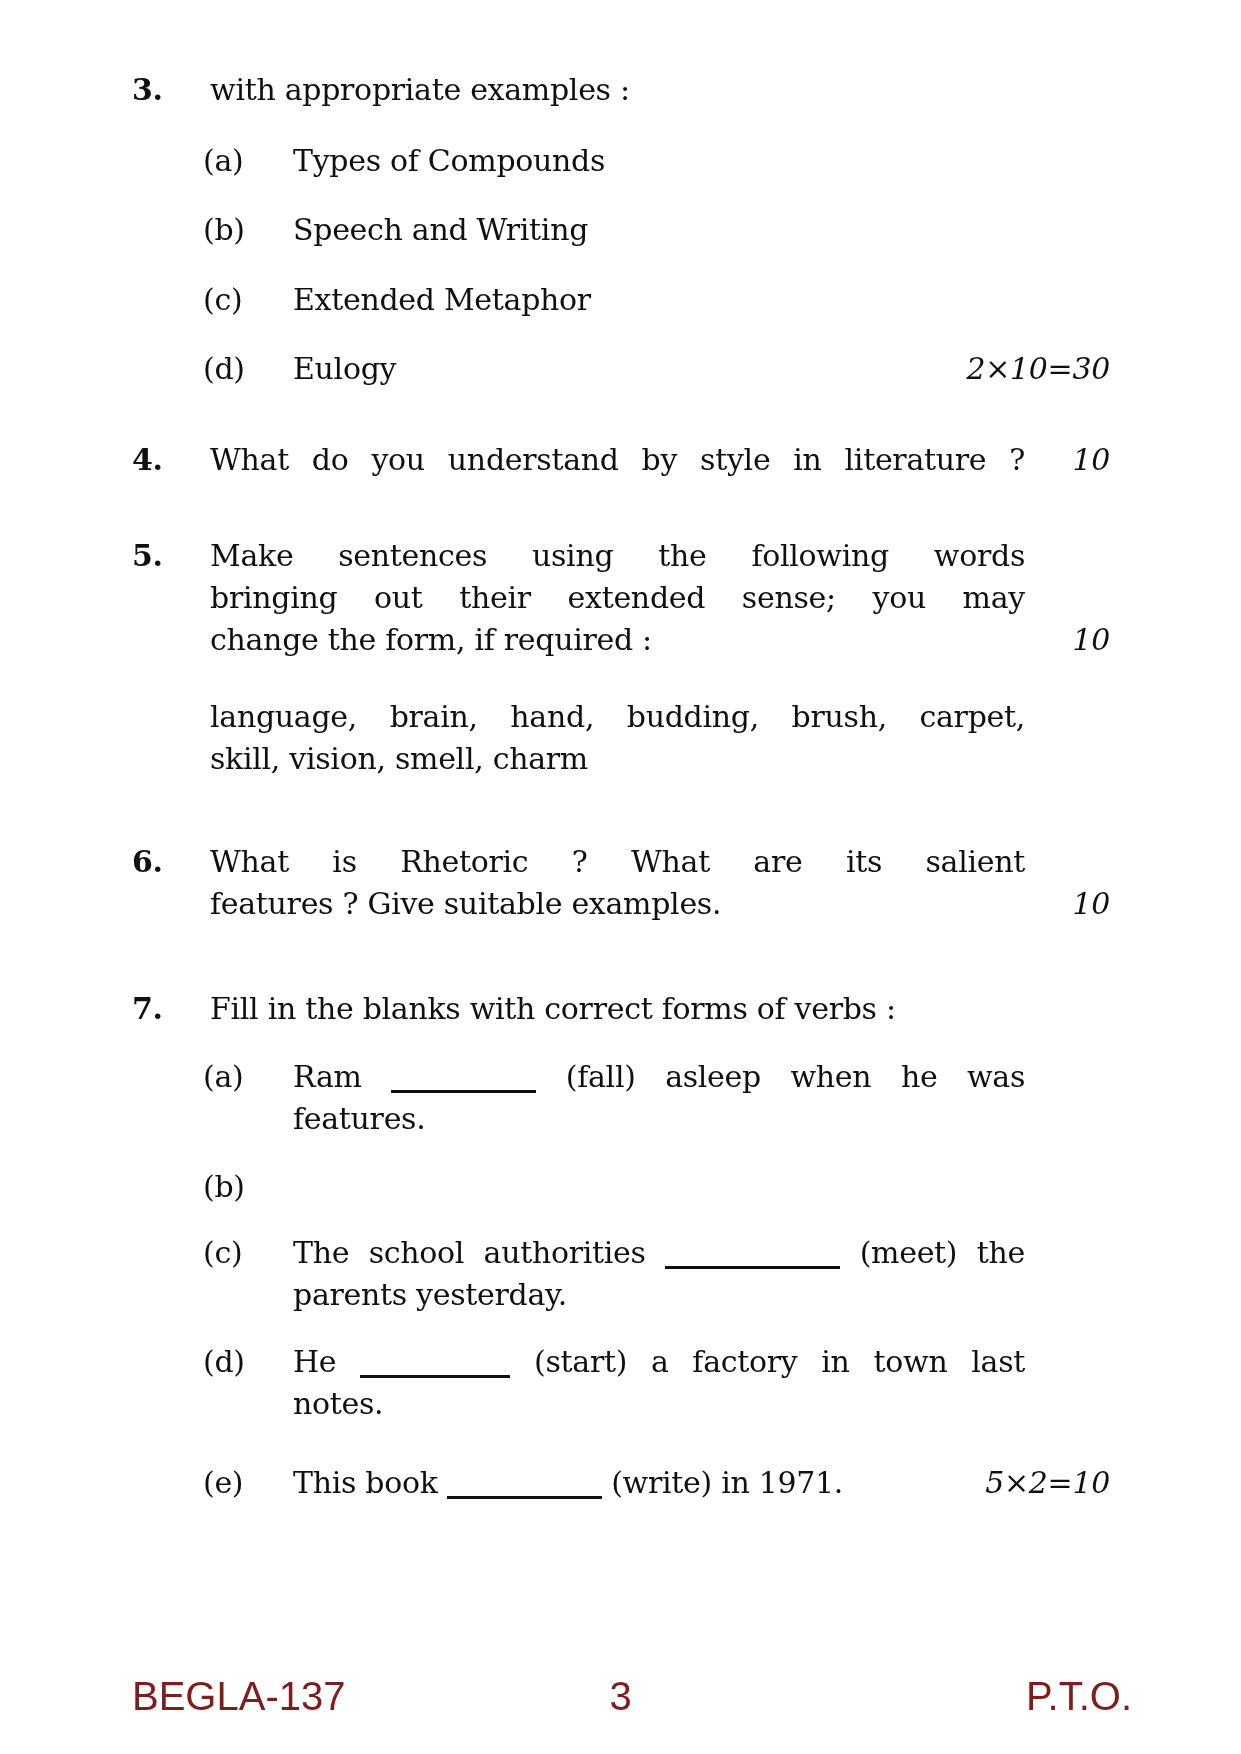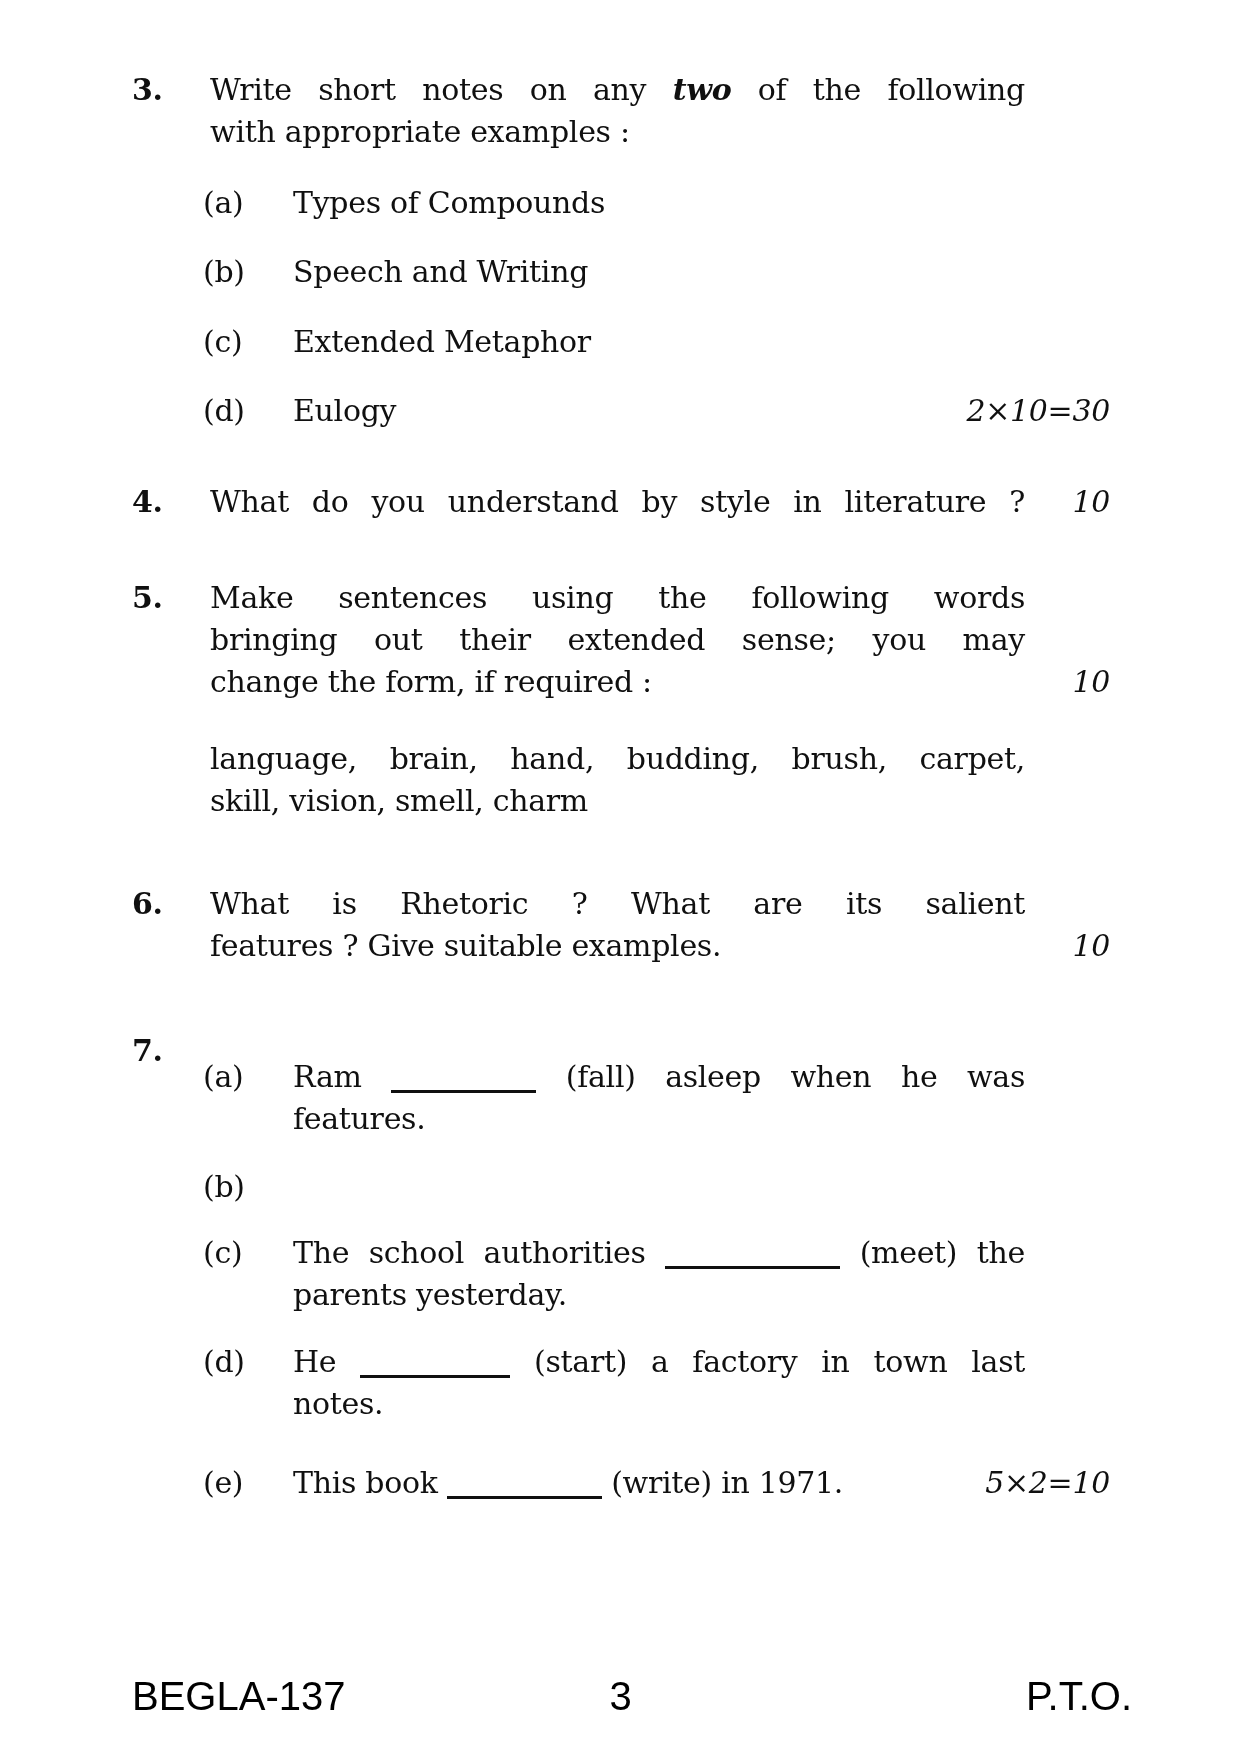--- a/index.html
+++ b/index.html
@@ -48,40 +48,35 @@
   .mt-7d { margin-top:25px; }
   .mt-7e { margin-top:37px; }
   .bl-a { width:145px; }
   .bl-b { width:160px; }
   .bl-c { width:175px; }
   .bl-d { width:150px; }
   .bl-e { width:155px; }
   .footer {
     position:absolute; left:0; right:0; top:1674px; height:48px;
     font-family:"Liberation Sans", sans-serif;
-    font-size:40px; letter-spacing:0; color:#000000;
+    font-size:40px; letter-spacing:0; color:#7f1d1d;
   }
   .f-left  { position:absolute; left:132px; }
   .f-center{ position:absolute; left:50%; transform:translateX(-50%); }
   .f-right { position:absolute; right:109px; }
 </style>
 </head>
 <body>
 
 <div class="page">
   <div class="content">
 
     <div class="q">
       <div class="qnum">3.</div>
       <div class="qbody">
-        <div class="line jline">
-          <span>Write short notes on any</span>
-          <span class="em-bi">two</span>
-          <span>of the following</span>
-        </div>
         <div class="line">with appropriate examples :</div>
         <span class="marks">2×10=30</span>
 
         <div class="subitem mt-a">
           <div class="sublabel">(a)</div>
           <div class="subtext">
               <div class="line">Types of Compounds</div>
             </div>
         </div>
         <div class="subitem mt-b">
@@ -134,20 +129,21 @@
       <div class="qbody">
         <div class="line jline">What is Rhetoric ? What are its salient</div>
         <div class="line">features ? Give suitable examples.</div>
         <span class="marks">10</span>
       </div>
     </div>
 
     <div class="q q7">
       <div class="qnum">7.</div>
       <div class="qbody">
+        <div class="line">Fill in the blanks with correct forms of verbs :</div>
         <span class="marks">5×2=10</span>
 
         <div class="subitem mt-7a">
           <div class="sublabel">(a)</div>
           <div class="subtext">
             <div class="line jline">
               <span>Ram</span>
               <span class="blank bl-a"></span>
               <span>(fall) asleep when he was</span>
             </div>

